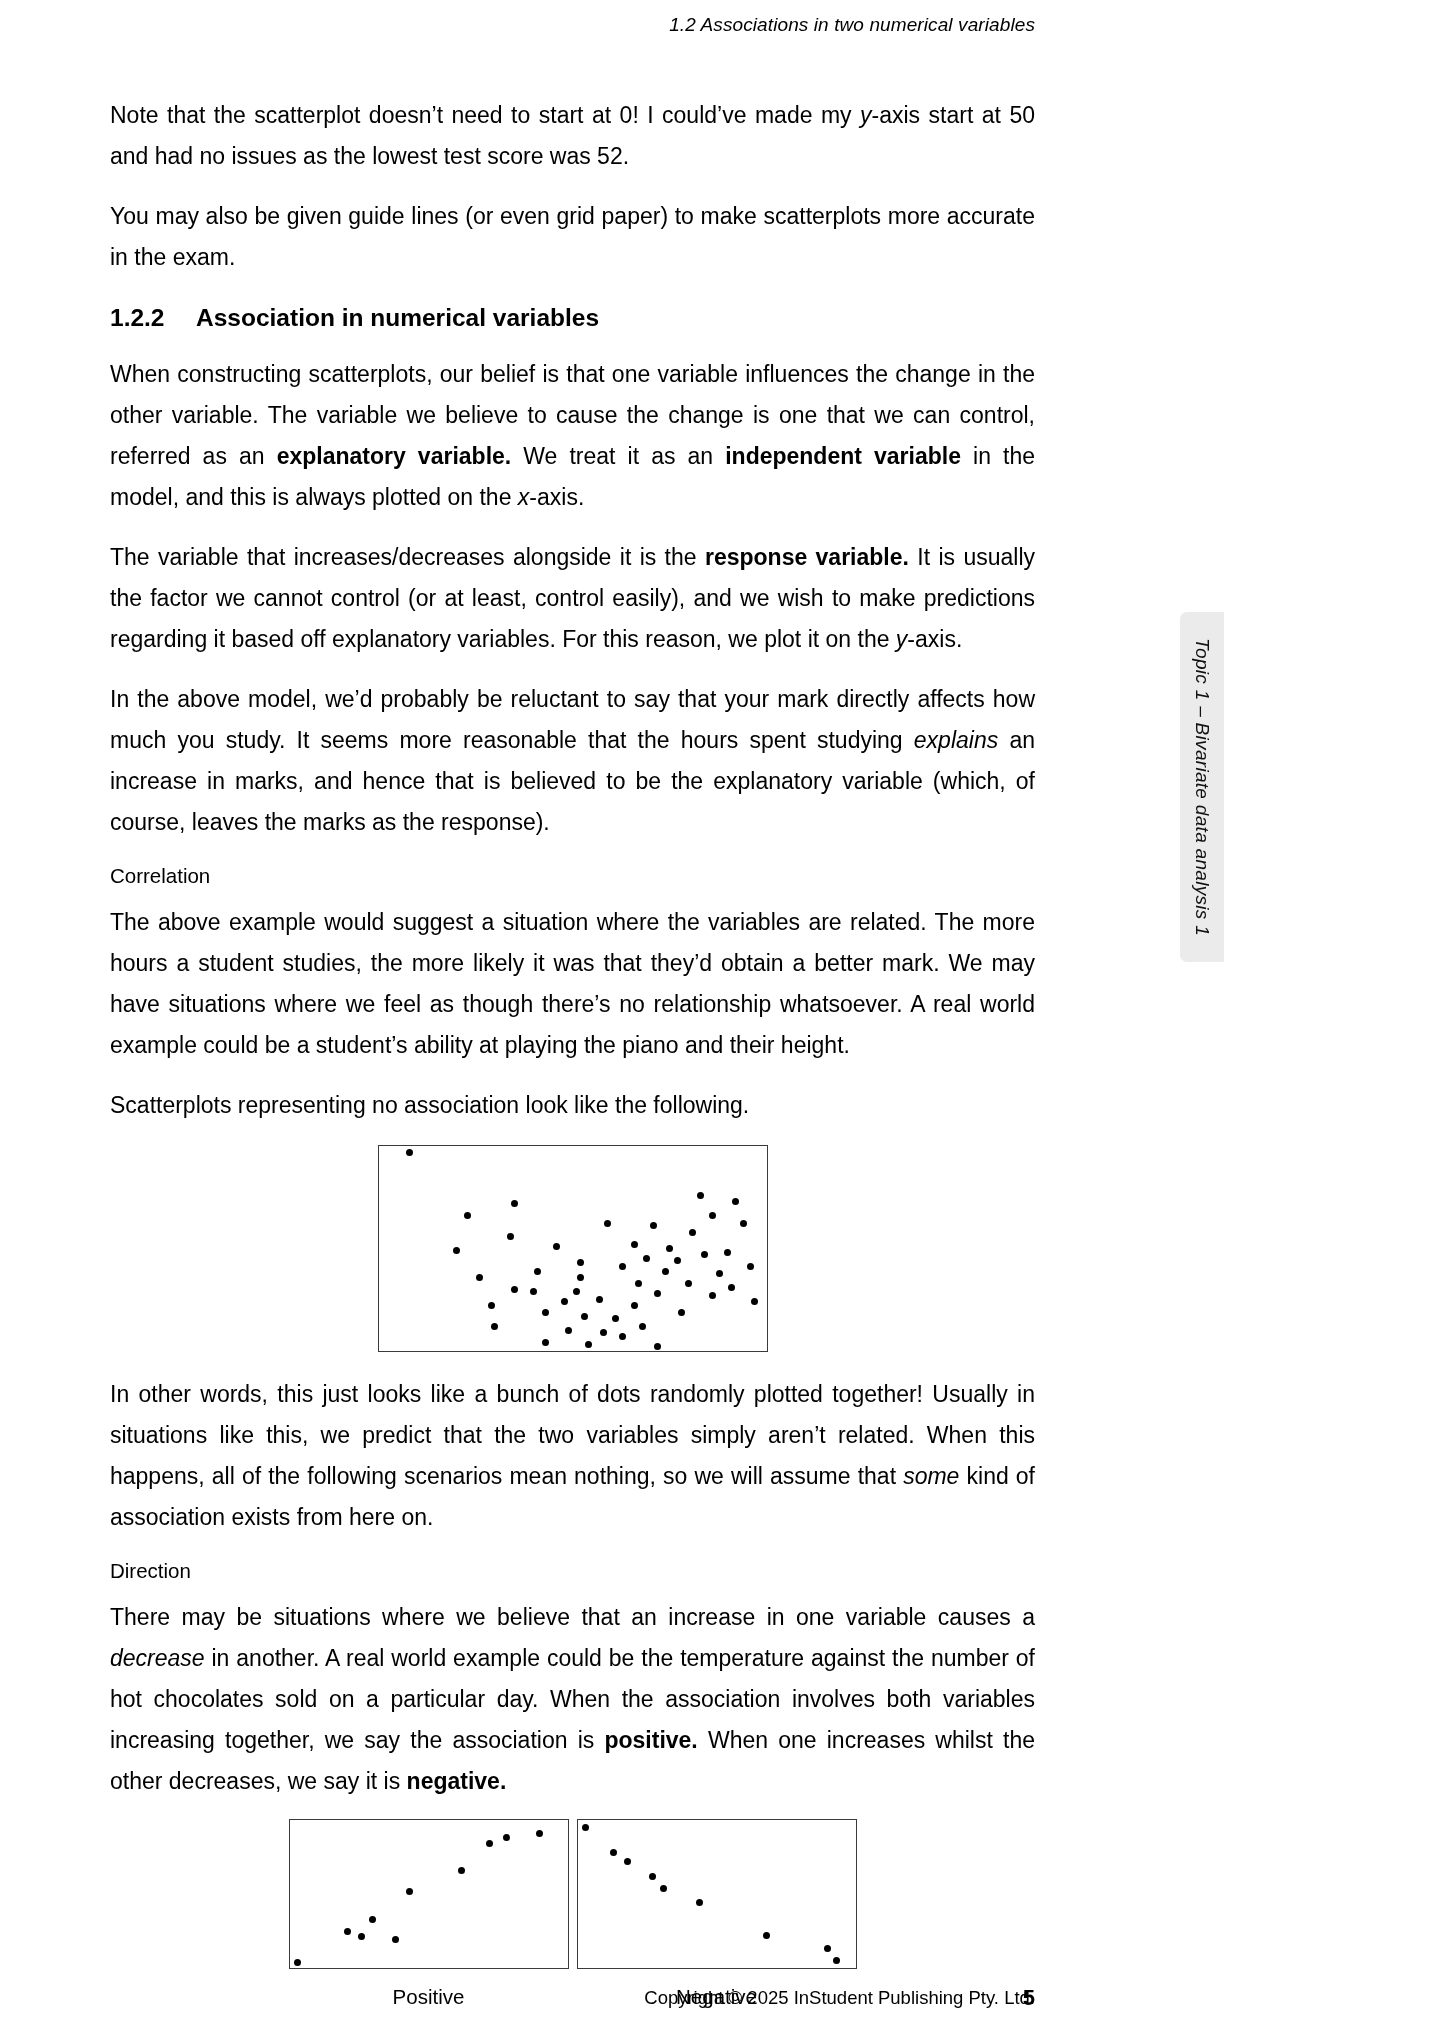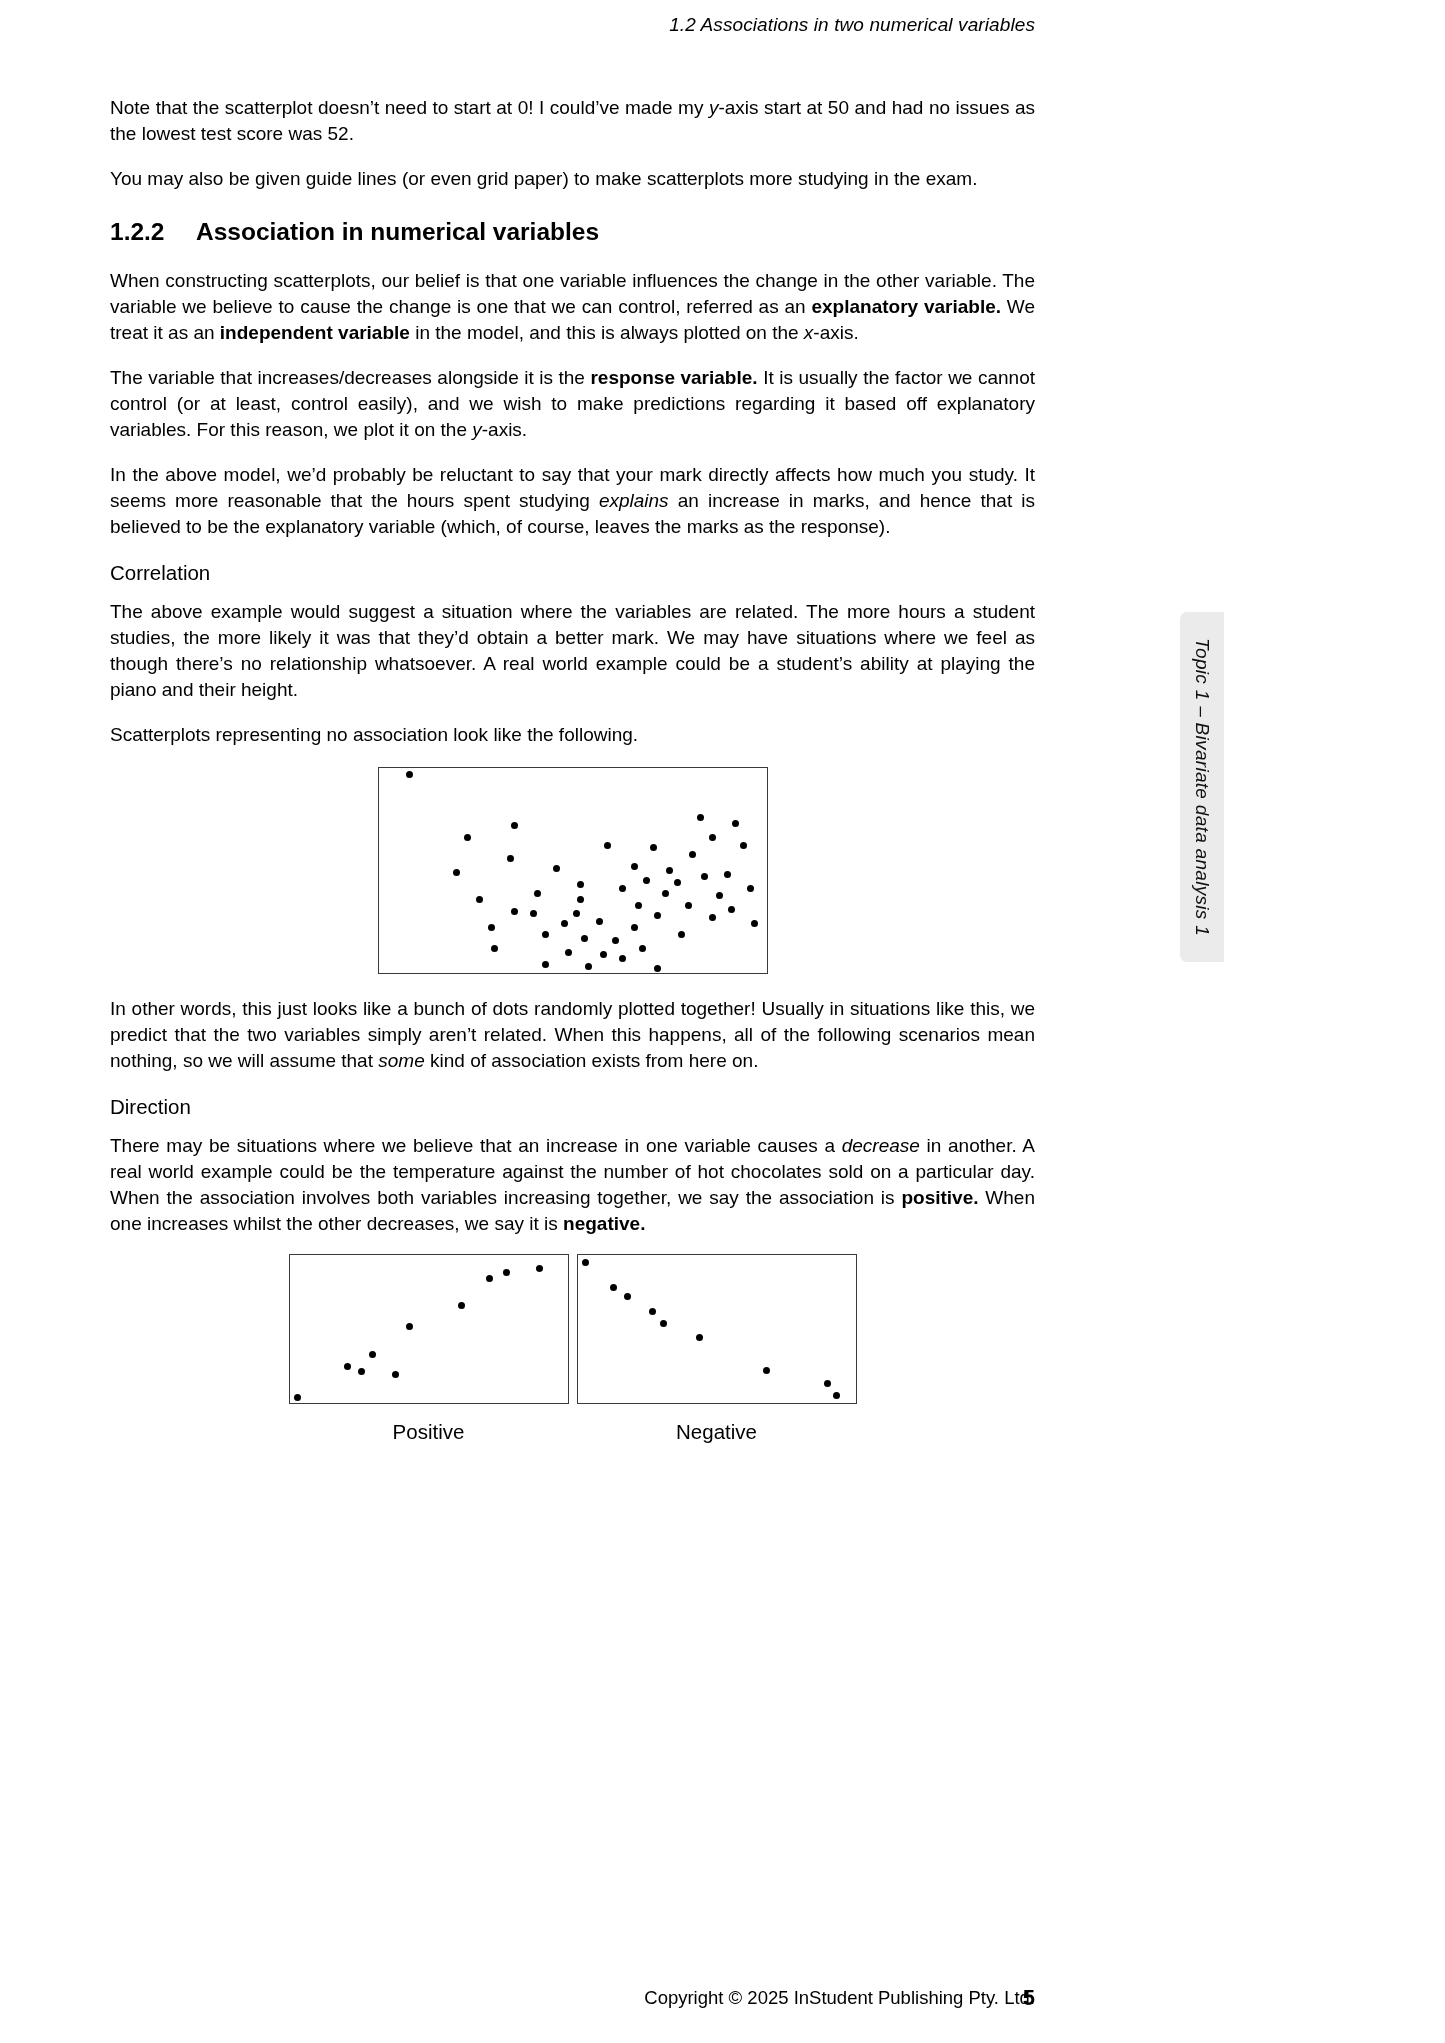--- a/index.html
+++ b/index.html
@@ -38,22 +38,22 @@
   
   .content {
     position: absolute;
     left: 110px;
     top: 95px;
     width: 925px;
   }
 
   p.body {
     margin: 0 0 19px 0;
-    font-size: 19px;
-    line-height: 26px;
+    font-size: 23px;
+    line-height: 41px;
     text-align: justify;
     text-justify: inter-word;
     hyphens: none;
   }
   p.body.tight { margin-bottom: 17px; }
 
   h2.section {
     margin: 24px 0 20px 0;
     font-size: 24.5px;
     font-weight: bold;
@@ -171,21 +171,21 @@
 <body>
 
 <div class="page">
 
   <div class="running-header">1.2 Associations in two numerical variables</div>
 
   <div class="content">
 
     <p class="body"><span>Note that the scatterplot doesn’t need to start at 0! I could’ve made my </span><i>y</i><span>-axis start at 50 and had no issues as the lowest test score was 52.</span></p>
 
-    <p class="body">You may also be given guide lines (or even grid paper) to make scatterplots more studying in the exam.</p>
+    <p class="body">You may also be given guide lines (or even grid paper) to make scatterplots more accurate in the exam.</p>
 
     <h2 class="section"><span class="num">1.2.2</span><span>Association in numerical variables</span></h2>
 
     <p class="body"><span>When constructing scatterplots, our belief is that one variable influences the change in the other variable. The variable we believe to cause the change is one that we can control, referred as an </span><b class="em">explanatory variable.</b><span> We treat it as an </span><b class="em">independent variable</b><span> in the model, and this is always plotted on the </span><i>x</i><span>-axis.</span></p>
 
     <p class="body"><span>The variable that increases/decreases alongside it is the </span><b class="em">response variable.</b><span>  It is usually the factor we cannot control (or at least, control easily), and we wish to make predictions regarding it based off explanatory variables. For this reason, we plot it on the </span><i>y</i><span>-axis.</span></p>
 
     <p class="body"><span>In the above model, we’d probably be reluctant to say that your mark directly affects how much you study. It seems more reasonable that the hours spent studying </span><i>explains</i><span> an increase in marks, and hence that is believed to be the explanatory variable (which, of course, leaves the marks as the response).</span></p>
 
     <h3 class="subhead">Correlation</h3>

